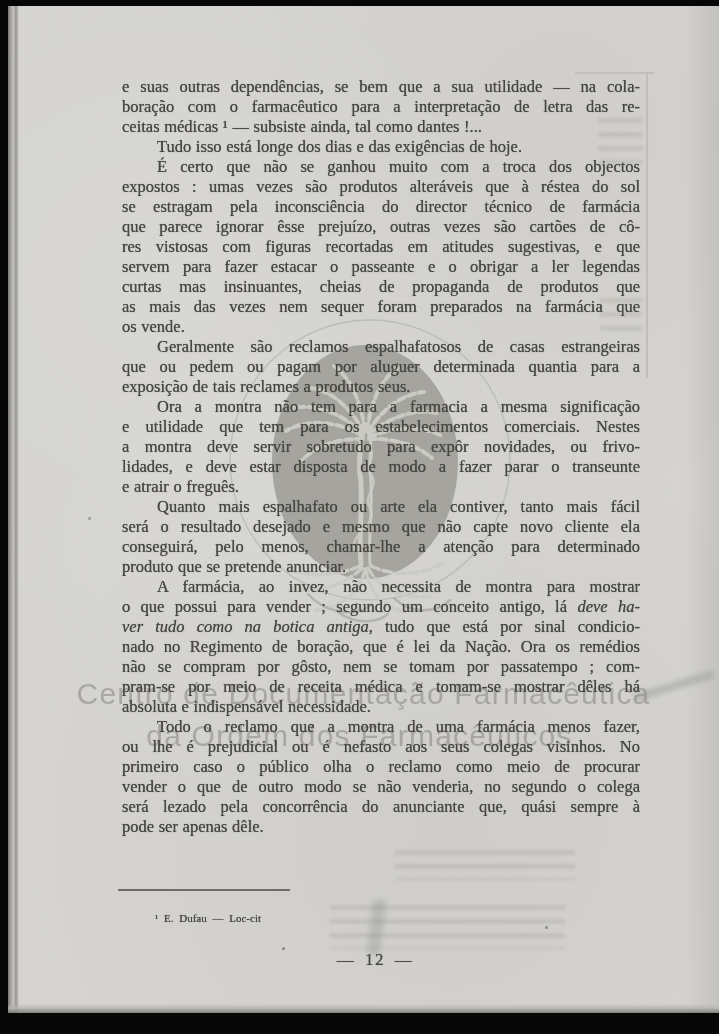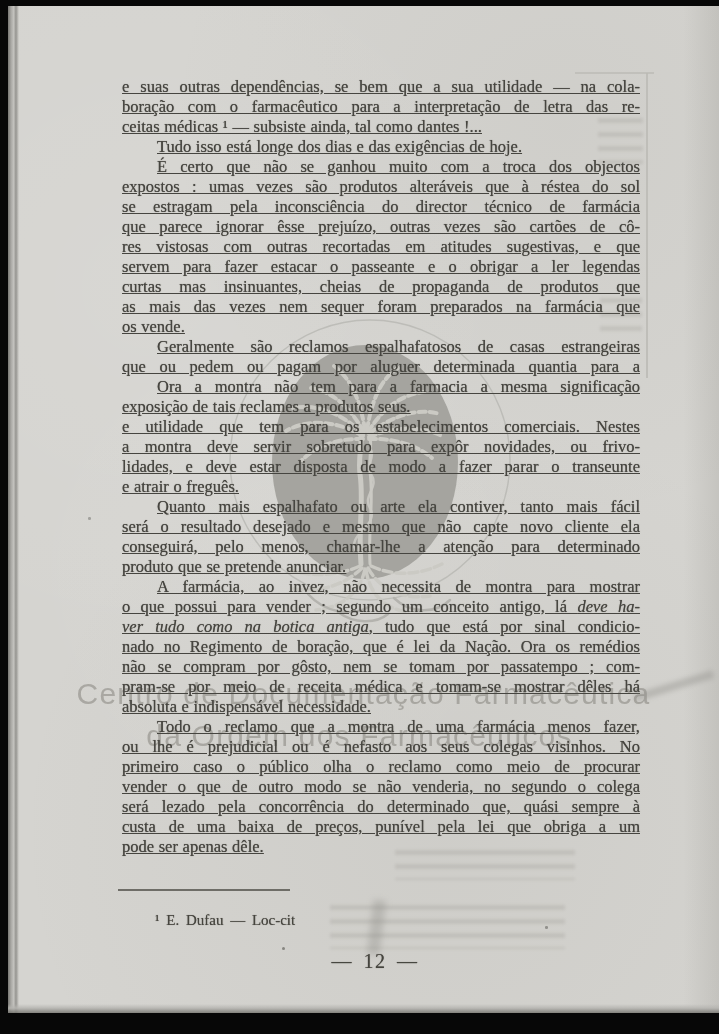--- a/index.html
+++ b/index.html
@@ -41,37 +41,37 @@
   }
   .wm1{top:649px;transform:translateX(0px);margin-top:22px;}
   .wm2{top:713px;transform:translateX(-4px);}
   .text-block{
     position:absolute;left:114px;top:71px;width:518px;
     font-size:16.5px;line-height:20px;
     color:#464540;
     text-shadow:0 0 0.8px rgba(70,68,60,0.85);
     word-spacing:0.5px;
   }
-  .line{text-align:justify;text-align-last:justify;white-space:normal;text-decoration:underline;}
+  .line{text-align:justify;text-align-last:justify;white-space:normal;}
   .line.ind{text-indent:35px;}
   .line.end{text-align-last:left;}
   .line .it{font-style:italic;margin-top:16px;}
   .footnote-rule{
     position:absolute;left:110px;top:883px;width:172px;height:2px;
     background:#55544e;opacity:.8;
   }
   .footnote{
     position:absolute;left:147px;top:906px;
-    font-size:15px;color:#46453f;
+    font-size:11px;color:#46453f;
     text-shadow:0 0 0.8px rgba(70,68,60,0.8);
     word-spacing:3px;
   }
   .page-number{
     position:absolute;left:24px;top:944px;width:686px;text-align:center;
-    font-size:20px;letter-spacing:1.5px;word-spacing:4px;
+    font-size:17px;letter-spacing:1.5px;word-spacing:4px;
     color:#45443e;text-shadow:0 0 0.8px rgba(70,68,60,0.8);
   }
   
   .ghost-line-v{position:absolute;left:638px;top:67px;width:2px;height:305px;background:#bab9b4;opacity:.8;}
   .ghost-line-h{position:absolute;left:567px;top:66px;width:79px;height:2px;background:#bab9b4;opacity:.7;}
   .ghost-text{
     position:absolute;
     background:repeating-linear-gradient(180deg, rgba(120,117,109,0.55) 0 5px, rgba(0,0,0,0) 5px 14px);
     filter:blur(1.6px);opacity:.30;
   }
@@ -134,50 +134,49 @@
 
   <div class="text-block" id="text-block">
       <div class="line"><span>e suas outras dependências, se bem que a sua utilidade — na cola-</span></div>
       <div class="line"><span>boração com o farmacêutico para a interpretação de letra das re-</span></div>
       <div class="line end"><span>ceitas médicas ¹ — subsiste ainda, tal como dantes !...</span></div>
       <div class="line ind end"><span>Tudo isso está longe dos dias e das exigências de hoje.</span></div>
       <div class="line ind"><span>É certo que não se ganhou muito com a troca dos objectos</span></div>
       <div class="line"><span>expostos : umas vezes são produtos alteráveis que à réstea do sol</span></div>
       <div class="line"><span>se estragam pela inconsciência do director técnico de farmácia</span></div>
       <div class="line"><span>que parece ignorar êsse prejuízo, outras vezes são cartões de cô-</span></div>
-      <div class="line"><span>res vistosas com outras recortadas em atitudes sugestivas, e que</span></div>
+      <div class="line"><span>res vistosas com figuras recortadas em atitudes sugestivas, e que</span></div>
       <div class="line"><span>servem para fazer estacar o passeante e o obrigar a ler legendas</span></div>
       <div class="line"><span>curtas mas insinuantes, cheias de propaganda de produtos que</span></div>
       <div class="line"><span>as mais das vezes nem sequer foram preparados na farmácia que</span></div>
       <div class="line end"><span>os vende.</span></div>
       <div class="line ind"><span>Geralmente são reclamos espalhafatosos de casas estrangeiras</span></div>
       <div class="line"><span>que ou pedem ou pagam por aluguer determinada quantia para a</span></div>
+      <div class="line end"><span>exposição de tais reclames a produtos seus.</span></div>
       <div class="line ind"><span>Ora a montra não tem para a farmacia a mesma significação</span></div>
-      <div class="line end"><span>exposição de tais reclames a produtos seus.</span></div>
       <div class="line"><span>e utilidade que tem para os estabelecimentos comerciais. Nestes</span></div>
       <div class="line"><span>a montra deve servir sobretudo para expôr novidades, ou frivo-</span></div>
       <div class="line"><span>lidades, e deve estar disposta de modo a fazer parar o transeunte</span></div>
       <div class="line end"><span>e atrair o freguês.</span></div>
       <div class="line ind"><span>Quanto mais espalhafato ou arte ela contiver, tanto mais fácil</span></div>
       <div class="line"><span>será o resultado desejado e mesmo que não capte novo cliente ela</span></div>
       <div class="line"><span>conseguirá, pelo menos, chamar-lhe a atenção para determinado</span></div>
       <div class="line end"><span>produto que se pretende anunciar.</span></div>
       <div class="line ind"><span>A farmácia, ao invez, não necessita de montra para mostrar</span></div>
       <div class="line"><span>o que possui para vender ; segundo um conceito antigo, lá </span><span class="it">deve ha-</span></div>
       <div class="line"><span class="it">ver tudo como na botica antiga</span><span>, tudo que está por sinal condicio-</span></div>
       <div class="line"><span>nado no Regimento de boração, que é lei da Nação. Ora os remédios</span></div>
       <div class="line"><span>não se compram por gôsto, nem se tomam por passatempo ; com-</span></div>
       <div class="line"><span>pram-se por meio de receita médica e tomam-se mostrar dêles há</span></div>
       <div class="line end"><span>absoluta e indispensável necessidade.</span></div>
       <div class="line ind"><span>Todo o reclamo que a montra de uma farmácia menos fazer,</span></div>
       <div class="line"><span>ou lhe é prejudicial ou é nefasto aos seus colegas visinhos. No</span></div>
       <div class="line"><span>primeiro caso o público olha o reclamo como meio de procurar</span></div>
       <div class="line"><span>vender o que de outro modo se não venderia, no segundo o colega</span></div>
-      <div class="line"><span>será lezado pela concorrência do determinado que, quási sempre à</span></div>
-      <div class="line"><span>custa de uma baixa de preços, punível pela lei que obriga a um</span></div>
+      <div class="line"><span>será lezado pela concorrência do anunciante que, quási sempre à</span></div>
       <div class="line end"><span>pode ser apenas dêle.</span></div>
     </div>
 
   <div class="footnote-rule"></div>
   <div class="footnote">¹ E. Dufau — Loc-cit</div>
   <div class="page-number">— 12 —</div>
 
   <div class="ghost-line-v"></div>
   <div class="ghost-line-h"></div>
   <div class="ghost-text gt-a"></div>

